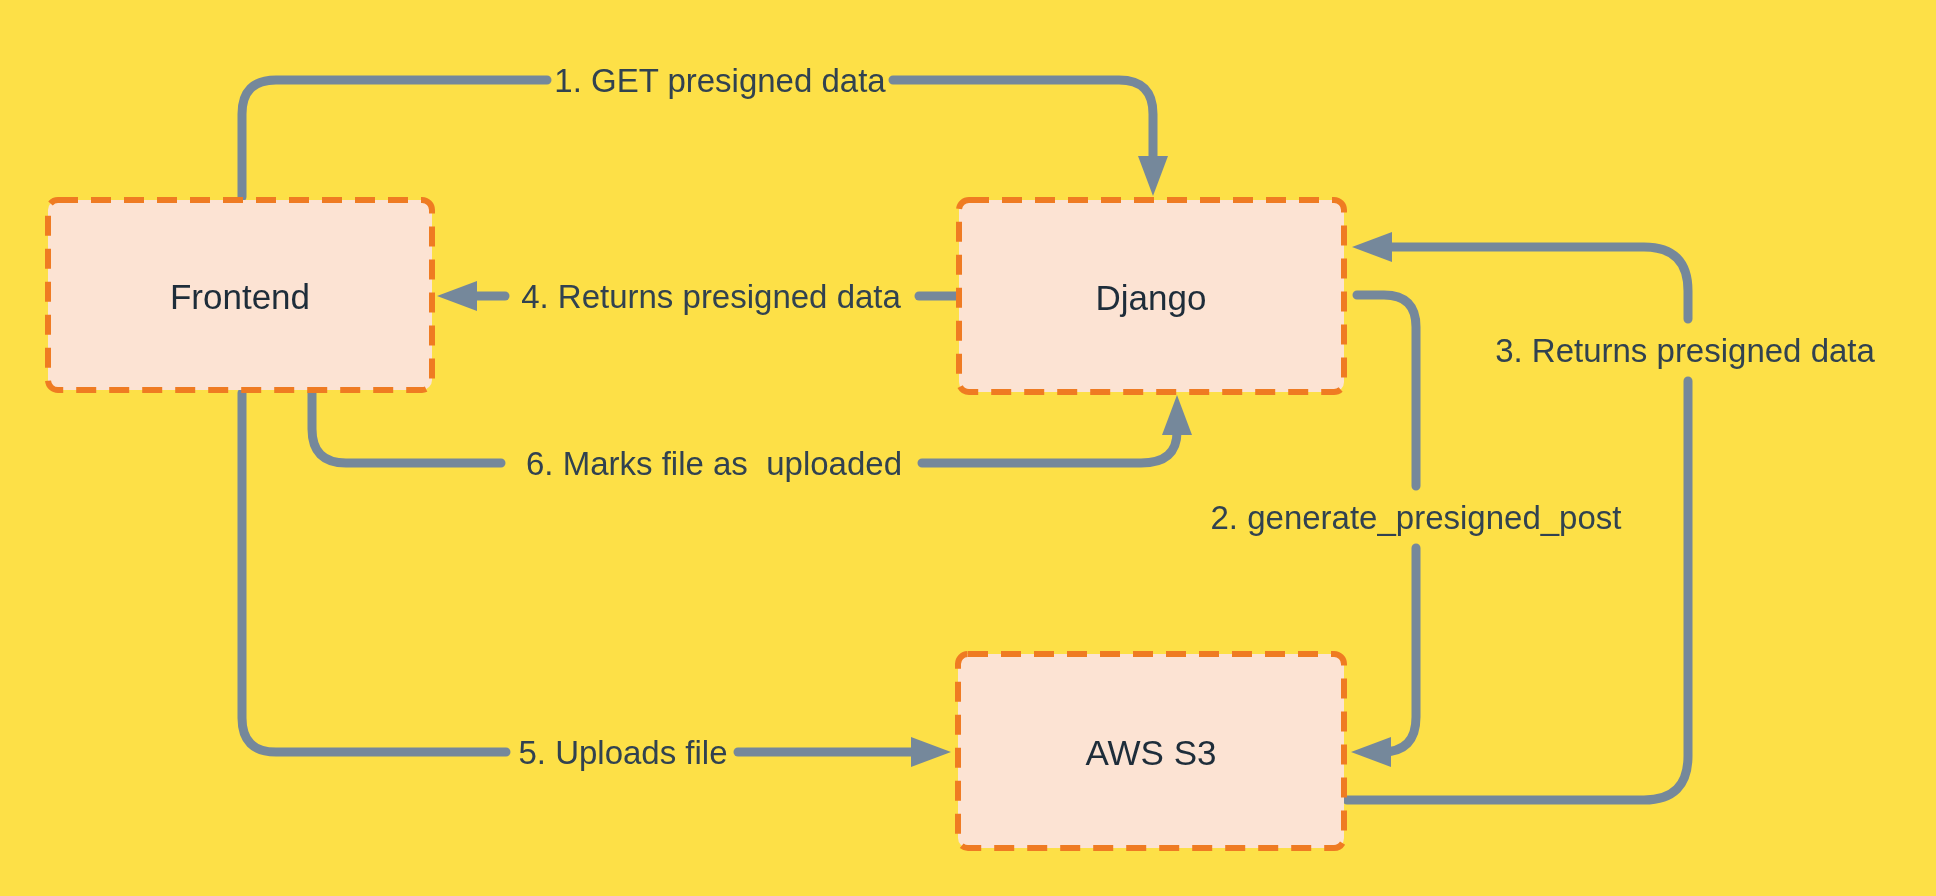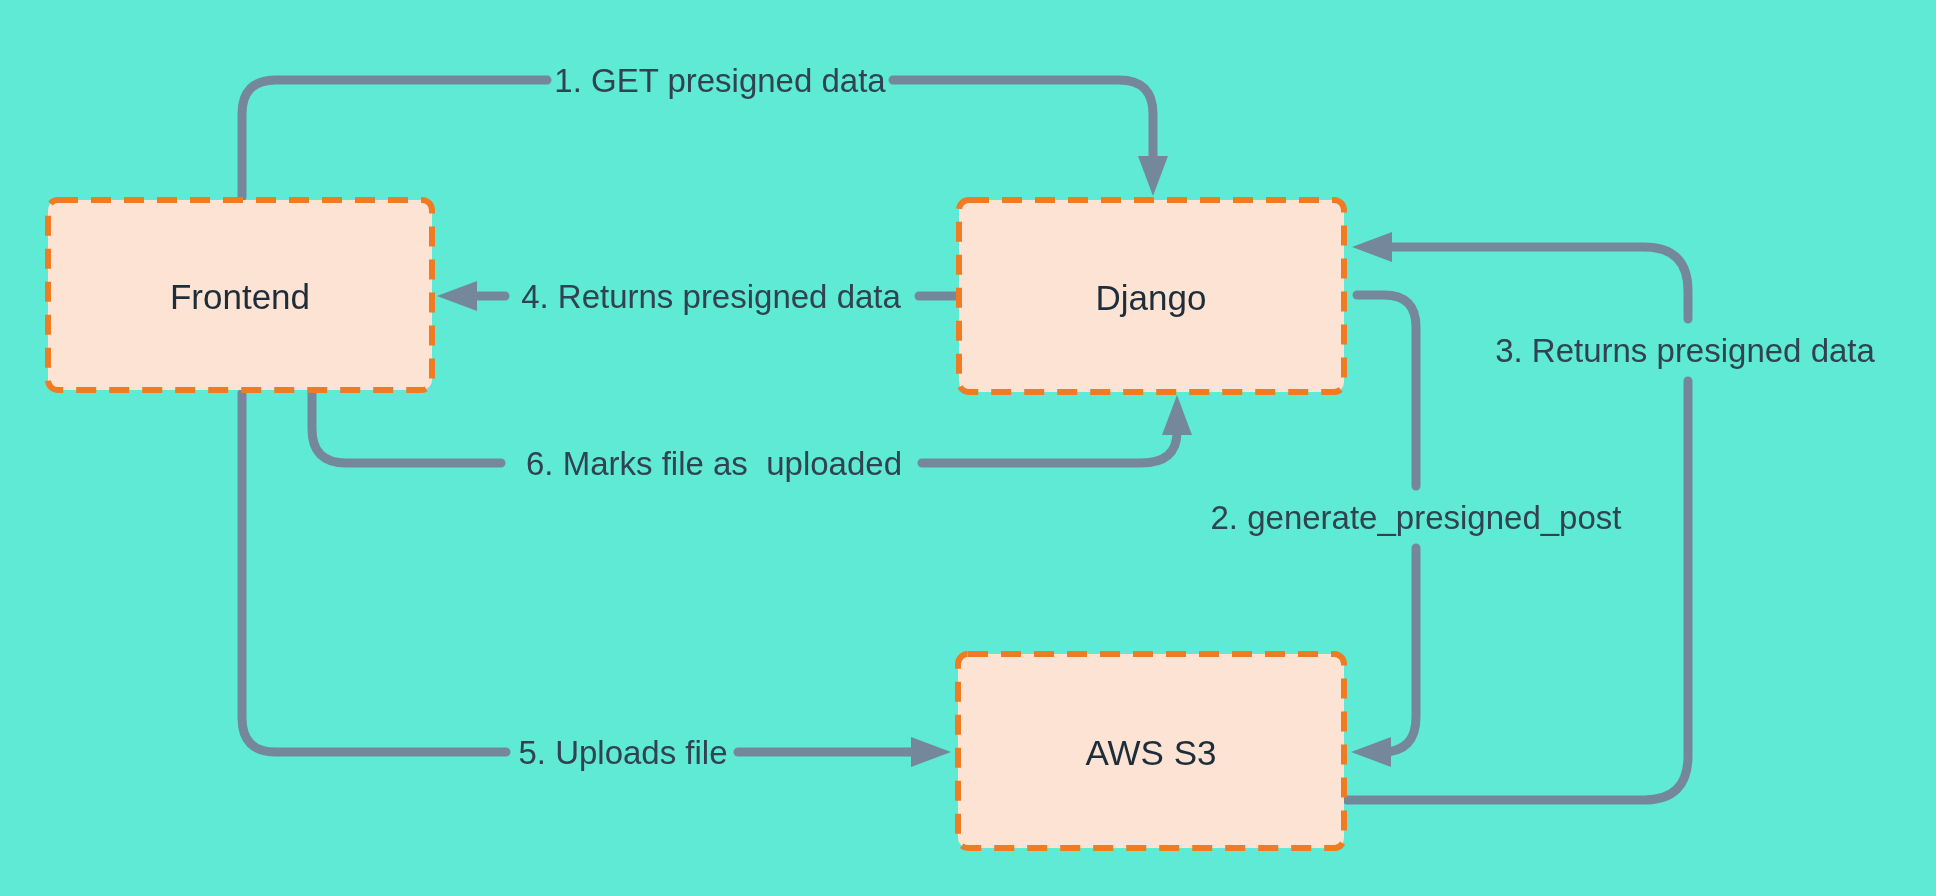--- a/index.html
+++ b/index.html
@@ -5,21 +5,21 @@
   html, body {
     margin: 0;
     padding: 0;
     background: #edf2f6;
     font-family: "Liberation Sans", sans-serif;
   }
   .stage {
     position: relative;
     width: 1936px;
     height: 896px;
-    background: #5eead4;
+    background: #fde047;
     overflow: hidden;
   }
   svg { display: block; }
   .edge-line {
     fill: none;
     stroke: #75889b;
     stroke-width: 9;
     stroke-linecap: round;
   }
   .arrow-head { fill: #75889b; stroke: none; }

